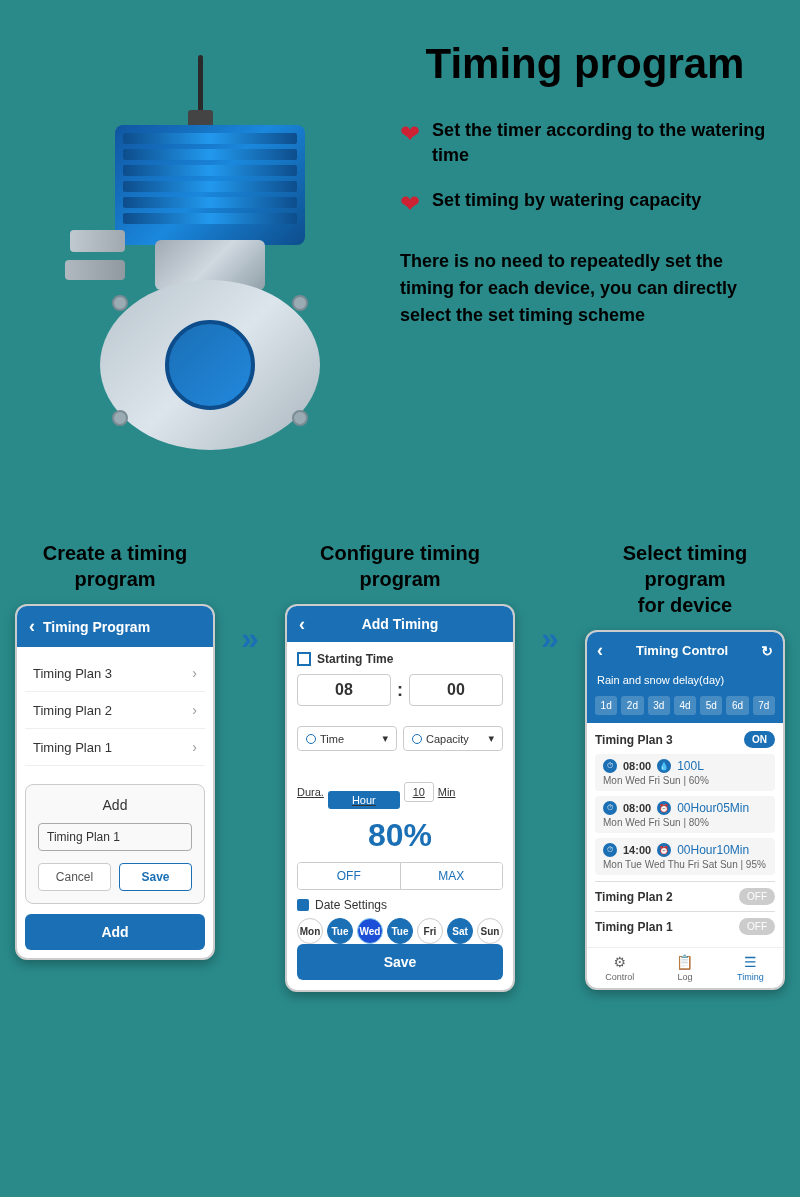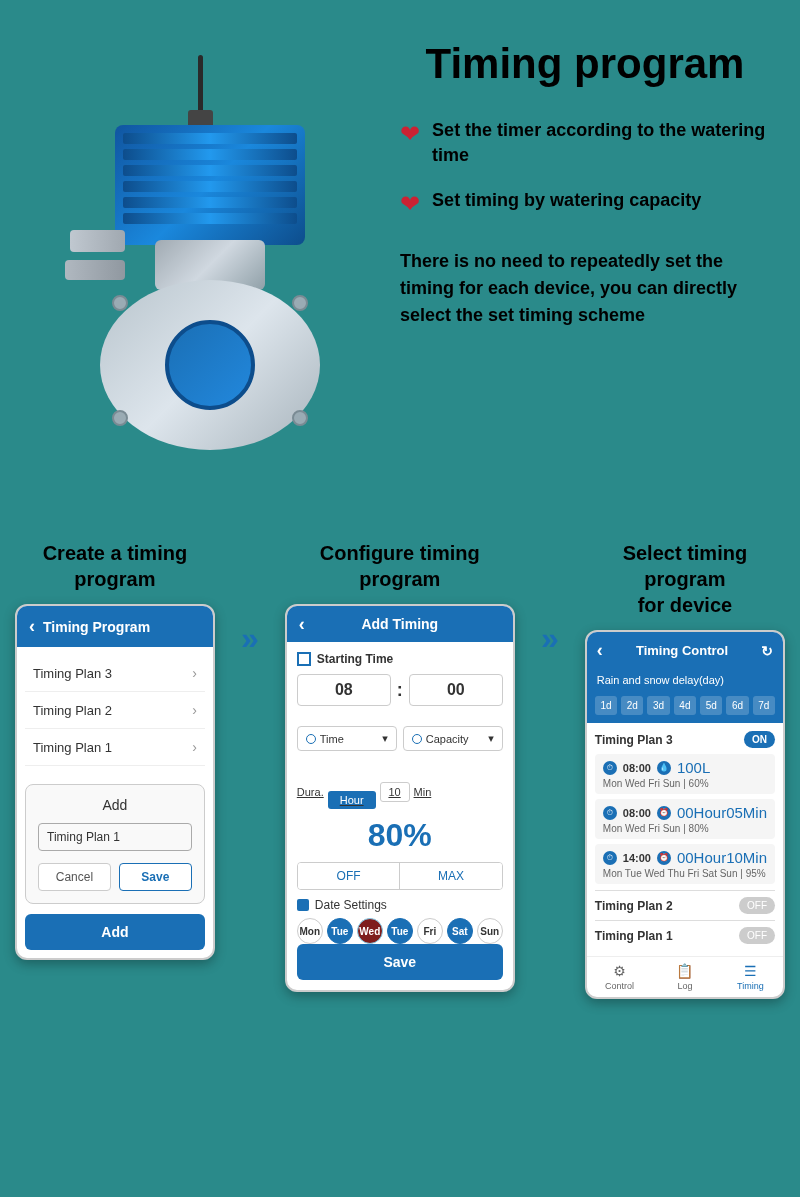--- a/index.html
+++ b/index.html
@@ -284,21 +284,21 @@
       gap: 4px;
       margin-bottom: 8px;
       font-size: 11px;
       color: #333;
       text-decoration: underline;
     }
     .phone2-dura-box {
       background: #1a6fb5;
       color: white;
       border-radius: 3px;
-      padding: 3px 12px;
+      padding: 3px 24px;
       font-size: 11px;
       margin-top: 16px;
     }
     .phone2-dura-input {
       border: 1px solid #ccc;
       border-radius: 3px;
       padding: 3px 6px;
       font-size: 11px;
       color: #333;
       width: 30px;
@@ -365,21 +365,21 @@
       font-weight: bold;
       color: #333;
       border: 1px solid #ccc;
     }
     .phone2-day.active {
       background: #1a6fb5;
       color: white;
       border-color: #1a6fb5;
     }
     .phone2-day.semi-active {
-      background: #7f1d1d;
+      background: #1d4ed8;
       color: white;
       border-color: #87CEEB;
     }
 
     .phone2-save-btn {
       background: #1a6fb5;
       color: white;
       text-align: center;
       padding: 10px;
       border-radius: 6px;
@@ -477,21 +477,21 @@
       display: inline-flex;
       align-items: center;
       justify-content: center;
     }
     .phone3-timing-time {
       font-size: 11px;
       font-weight: bold;
       color: #333;
     }
     .phone3-timing-val {
-      font-size: 15px;
+      font-size: 12px;
       color: #1a6fb5;
     }
     .phone3-timing-sub {
       font-size: 10px;
       color: #666;
     }
 
     .phone3-divider {
       height: 1px;
       background: #ddd;

